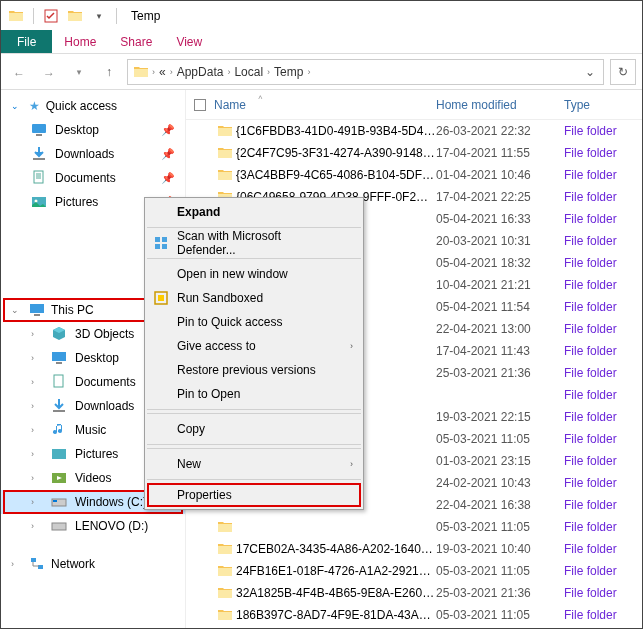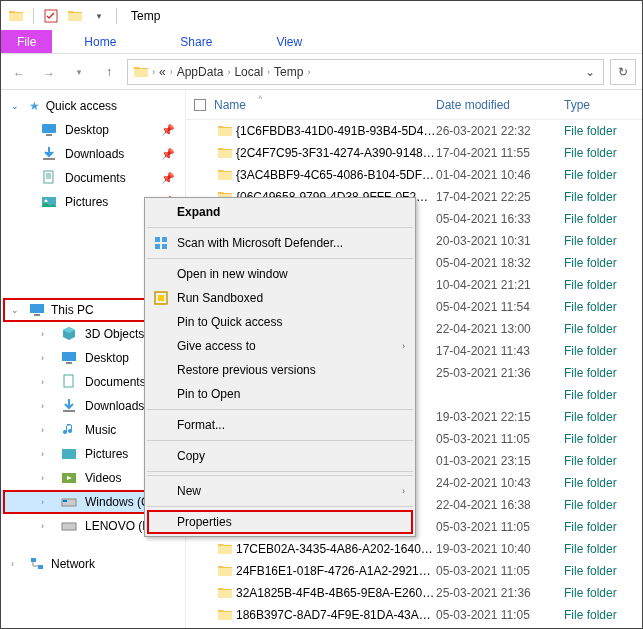--- a/index.html
+++ b/index.html
@@ -2,57 +2,57 @@
 <html><head>
 <meta charset="utf-8">
 <style>
 * { margin: 0; padding: 0; box-sizing: border-box; font-family: "Segoe UI", Tahoma, sans-serif; font-size: 12px; }
 body { width: 643px; height: 629px; background: #fff; overflow: hidden; border: 1px solid #444; }
 .titlebar { height: 29px; background: #fff; display: flex; align-items: center; padding: 0 4px; gap: 2px; }
 .titlebar .qat-icon { width: 22px; height: 22px; display: flex; align-items: center; justify-content: center; }
 .titlebar .title-text { margin-left: 8px; color: #000; }
 .titlebar .divider { width: 1px; height: 16px; background: #ccc; margin: 0 4px; }
 .ribbon-tabs { height: 24px; display: flex; align-items: stretch; border-bottom: 1px solid #ddd; }
-.ribbon-tabs .file-tab { background: #d946ef; color: #fff; padding: 0 16px; display: flex; align-items: center; }
-.ribbon-tabs .tab { padding: 0 32px; display: flex; align-items: center; color: #1d4ed8; }
+.ribbon-tabs .file-tab { background: #0f766e; color: #fff; padding: 0 16px; display: flex; align-items: center; }
+.ribbon-tabs .tab { padding: 0 12px; display: flex; align-items: center; color: #be185d; }
 .nav-row { height: 36px; display: flex; align-items: center; padding: 0 6px; gap: 6px; border-bottom: 1px solid #ddd; }
 .nav-btn { width: 24px; height: 24px; display: flex; align-items: center; justify-content: center; color: #888; }
 .nav-btn.active { color: #555; }
 .address-bar { flex: 1; height: 26px; border: 1px solid #ccc; display: flex; align-items: center; padding: 0 4px; gap: 2px; }
 .address-bar .crumb { display: flex; align-items: center; gap: 4px; color: #333; padding: 0 2px; }
 .address-bar .crumb-sep { color: #777; font-size: 9px; }
 .address-bar .folder-icon-small { width: 18px; height: 18px; display:flex; align-items:center; justify-content:center; }
 .address-bar .dd { margin-left: auto; color: #555; padding: 0 4px; }
 .refresh-btn { width: 26px; height: 26px; border: 1px solid #ccc; display: flex; align-items: center; justify-content: center; color: #555; }
 .content { display: flex; height: calc(629px - 29px - 24px - 36px - 2px); }
 .nav-pane { width: 185px; border-right: 1px solid #eee; padding-top: 4px; overflow: hidden; }
 .nav-item { height: 24px; display: flex; align-items: center; padding-left: 10px; gap: 6px; color: #000; }
-.nav-item.indent1 { padding-left: 40px; gap: 8px; }
+.nav-item.indent1 { padding-left: 30px; gap: 8px; }
 .nav-item .exp { width: 12px; color: #777; font-size: 9px; }
 .nav-item .nlabel { flex: 1; }
 .nav-item .pin { color: #888; padding-right: 10px; font-size: 11px; }
 .nav-spacer { height: 14px; }
 .highlight-red { position: relative; }
 .highlight-red::after { content:""; position:absolute; left:2px; right:2px; top:0; bottom:0; border:2px solid #d00; pointer-events:none; }
 .file-list { flex: 1; overflow: hidden; position: relative; }
 .list-header { height: 30px; display: flex; align-items: center; border-bottom: 1px solid #eee; color: #3a6ea5; }
 .list-header .col-chk { width: 28px; display:flex; justify-content:center; }
 .list-header .col-name { flex: 1; display:flex; align-items:center; gap:4px; }
 .list-header .col-date { width: 128px; }
 .list-header .col-type { width: 78px; }
 .list-header .hdr-sort { font-size: 8px; color: #999; margin-left:8px; position:relative; top:-7px; }
 .list-header span { font-weight: 400; }
 .row { height: 22px; display: flex; align-items: center; }
 .row .col-chk { width: 28px; }
 .row .col-icon { width: 22px; display:flex; justify-content:center; }
 .row .col-name { flex: 1; white-space: nowrap; overflow: hidden; text-overflow: ellipsis; color: #000; }
 .row .col-date { width: 128px; color: #555; }
-.row .col-type { width: 78px; color: #0f766e; }
+.row .col-type { width: 78px; color: #6d28d9; }
 svg.folder { width: 16px; height: 16px; }
-.context-menu { position: absolute; left: 144px; top: 197px; width: 272px; background: #f0f0f0; border: 1px solid #a0a0a0; box-shadow: 2px 2px 4px rgba(0,0,0,0.25); padding: 2px 0; z-index: 10; }
+.context-menu { position: absolute; left: 144px; top: 197px; width: 220px; background: #f0f0f0; border: 1px solid #a0a0a0; box-shadow: 2px 2px 4px rgba(0,0,0,0.25); padding: 2px 0; z-index: 10; }
 .context-menu .item { height: 24px; display: flex; align-items: center; padding: 0 30px 0 32px; color: #000; position: relative; }
 .context-menu .item .arrow { position:absolute; right:10px; font-size:9px; color:#555; }
 .context-menu .item .ci { position:absolute; left:8px; width:16px; height:16px; display:flex; align-items:center; justify-content:center; }
 .context-menu .sep { height: 1px; background: #d0d0d0; margin: 3px 2px; }
 .context-menu .item.highlight-red::after { left:2px; right:2px; }
 .chk { width:12px; height:12px; border:1px solid #888; display:inline-block; }
 </style>
 </head>
 <body>
 
@@ -253,21 +253,21 @@
 
   <div class="file-list">
     <div class="list-header">
       <div class="col-chk">
           <span class="chk"></span>
         </div>
       <div class="col-name">
         <span>Name</span>
         <span class="hdr-sort">˄</span>
       </div>
-      <div class="col-date">Date modified</div>
+      <div class="col-date">Home modified</div>
       <div class="col-type">Type</div>
     </div>
     <div id="rows">
         <div class="row">
           <div class="col-chk"></div>
           <div class="col-icon">
             <svg class="folder" viewBox="0 0 16 16">
               <path fill="#f7c455" d="M1 3h5l1 1h8v9H1z"></path>
               <path fill="#fce9a6" d="M1 5h14v8H1z"></path>
             </svg>
@@ -580,23 +580,20 @@
       <span>Give access to</span>
       <span class="arrow">›</span>
     </div>
   <div class="item">
       <span>Restore previous versions</span>
     </div>
   <div class="item">
       <span>Pin to Open</span>
     </div>
   <div class="sep"></div>
-  <div class="item">
-      <span>Format...</span>
-    </div>
   <div class="sep"></div>
   <div class="item">
       <span>Copy</span>
     </div>
   <div class="sep"></div>
   <div class="sep"></div>
   <div class="item">
       <span>New</span>
       <span class="arrow">›</span>
     </div>

